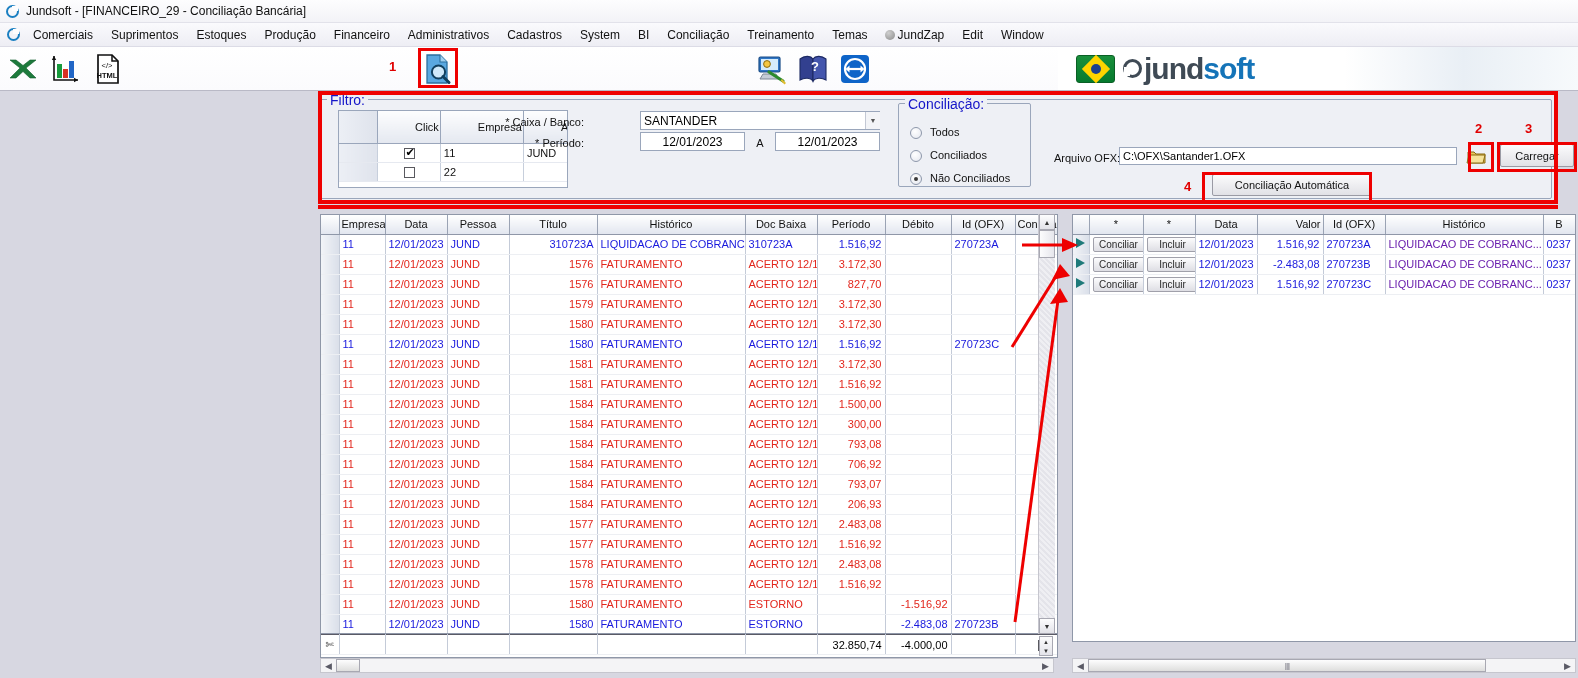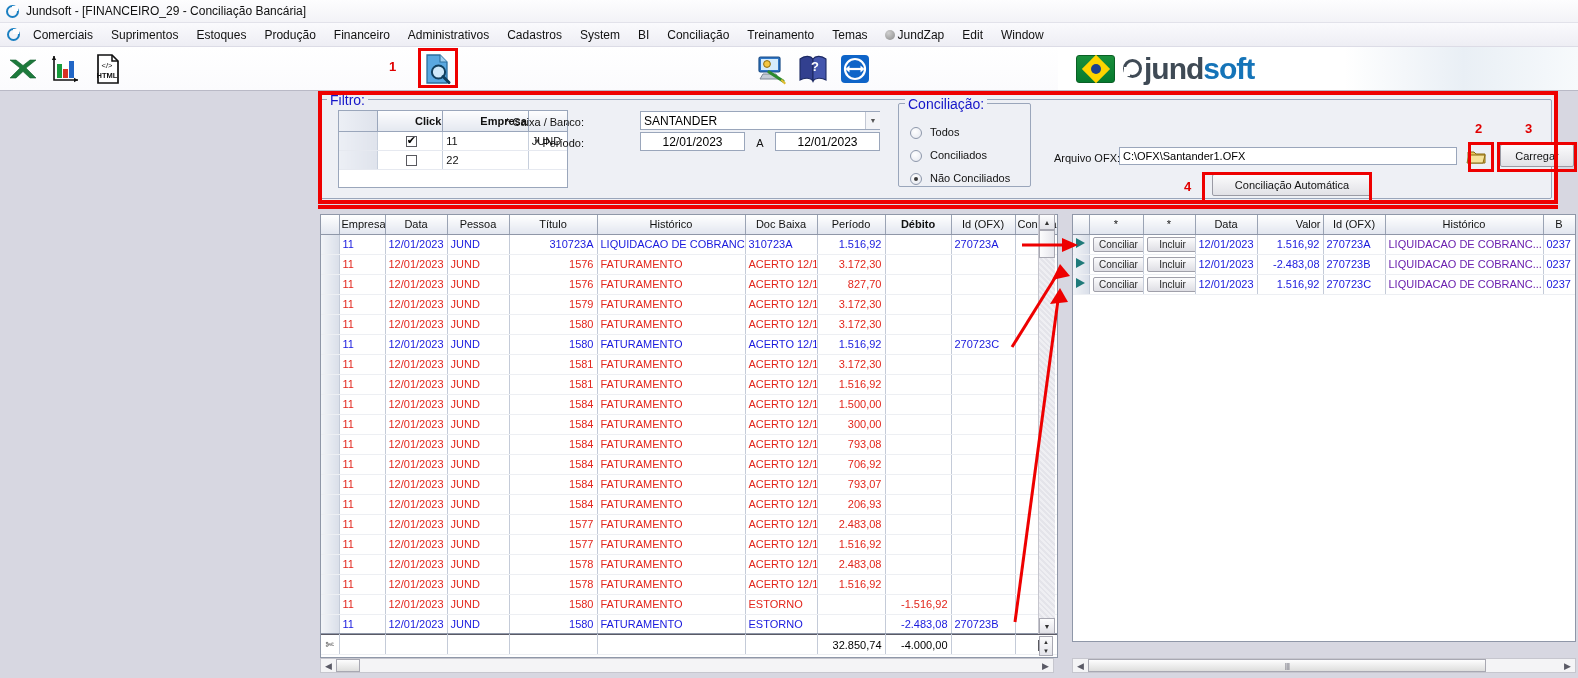--- a/index.html
+++ b/index.html
@@ -97,21 +97,21 @@
   }
   
   #empgrid{
     position:absolute; left:20px; top:19px; width:230px; height:78px;
     background:#ffffff; border:1px solid #9aa6bb; overflow:hidden;
   }
   #empgrid table{ border-collapse:collapse; width:100%; font-size:11px; }
   #empgrid th{
     background:linear-gradient(to bottom,#fdfdfe,#e4e8f0);
     border-right:1px solid #9aa6bb; border-bottom:1px solid #9aa6bb;
-    height:20px; font-weight:bold; color:#111;padding-left:37px;
+    height:32px; font-weight:normal; color:#111;padding-left:37px;
   }
   #empgrid td{
     border-right:1px solid #c7cfdc; border-bottom:1px solid #e6e9f0;
     height:19px; color:#111; padding-left:3px;
   }
   #empgrid .selcol{ width:14px; background:linear-gradient(to right,#eceff5,#dfe3ec); }
   .cbx{
     width:11px;height:11px;border:1px solid #59595f;background:#fff;
     display:inline-block; position:relative; vertical-align:middle;
   }
@@ -424,21 +424,21 @@
     <thead>
       <tr>
         <th style="width:18px; border-right:1px solid #9aa3b4;"></th>
         <th style="width:46px;">Empresa</th>
         <th style="width:62px;">Data</th>
         <th style="width:62px;">Pessoa</th>
         <th style="width:88px;">Título</th>
         <th style="width:148px;">Histórico</th>
         <th style="width:72px;">Doc Baixa</th>
         <th style="width:68px;">Período</th>
-        <th style="width:66px;font-weight:bold;">Débito</th>
+        <th style="width:66px;">Débito</th>
         <th style="width:64px;">Id (OFX)</th>
         <th style="width:56px;">Conciliado</th>
       </tr>
     </thead>
     <tbody id="left-grid-body">
         <tr>
           <td class="rowhdr"></td>
           <td class="c-blue">11</td>
           <td class="c-blue">12/01/2023</td>
           <td class="c-blue">JUND</td>

